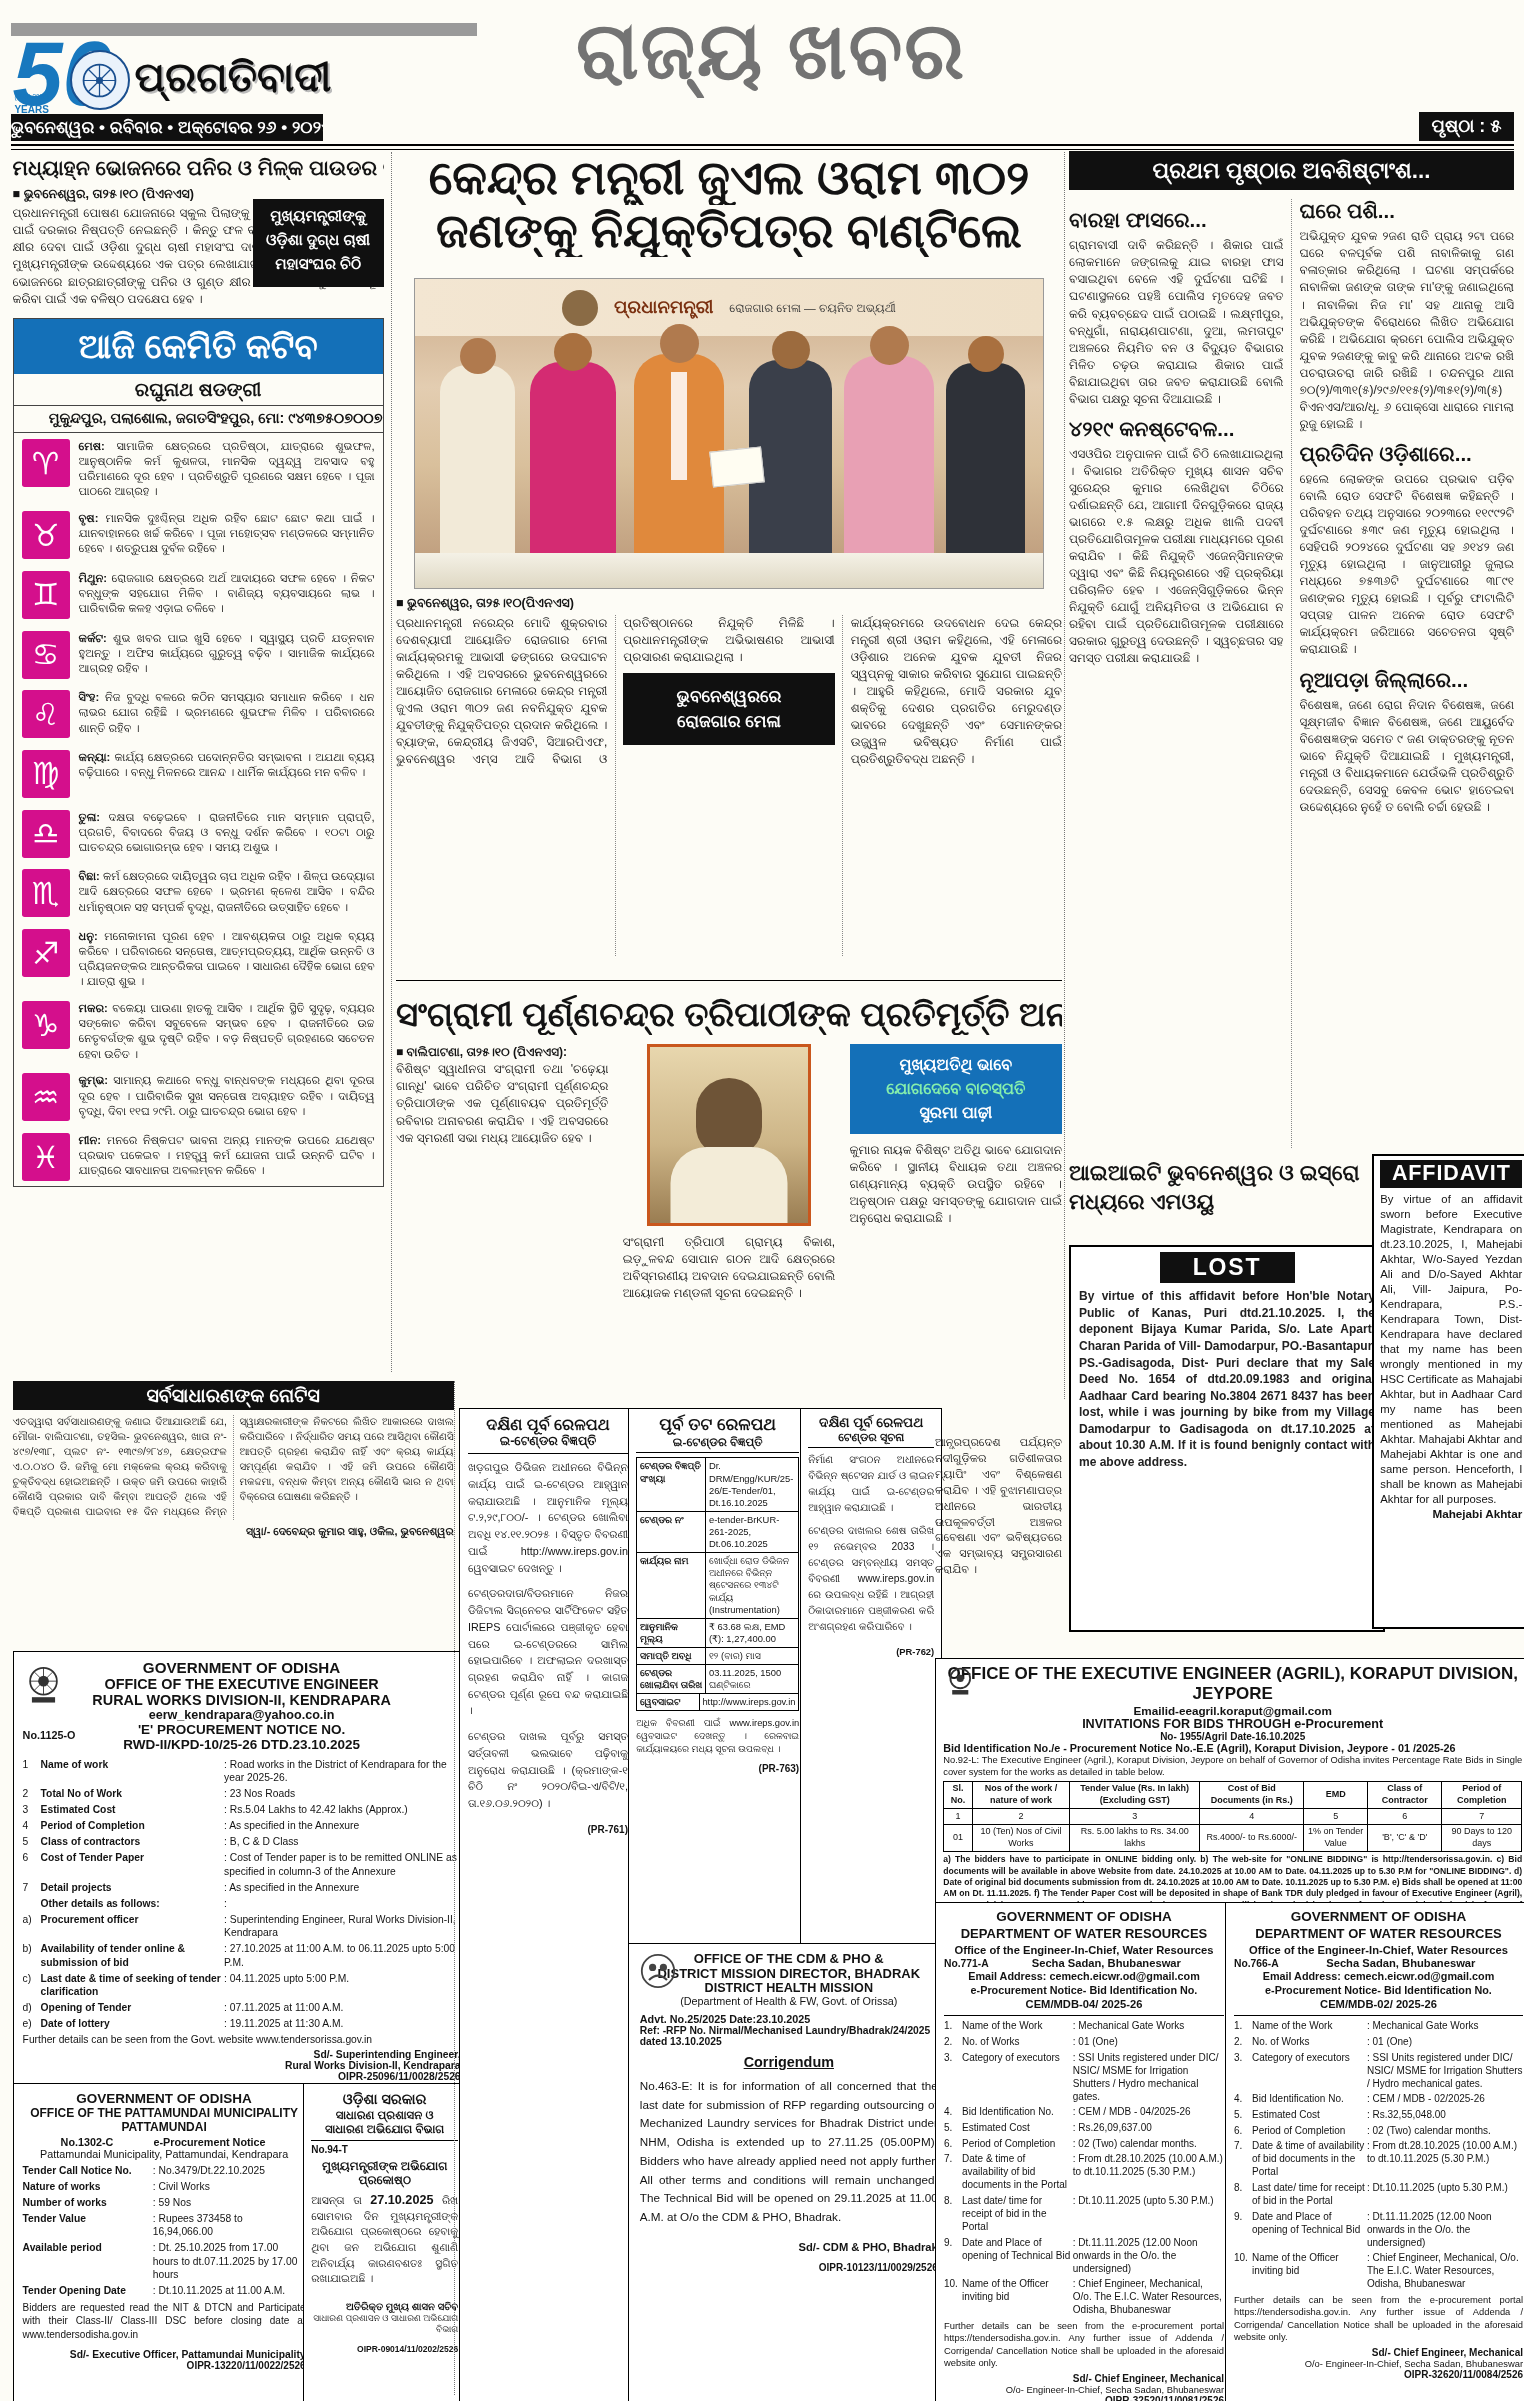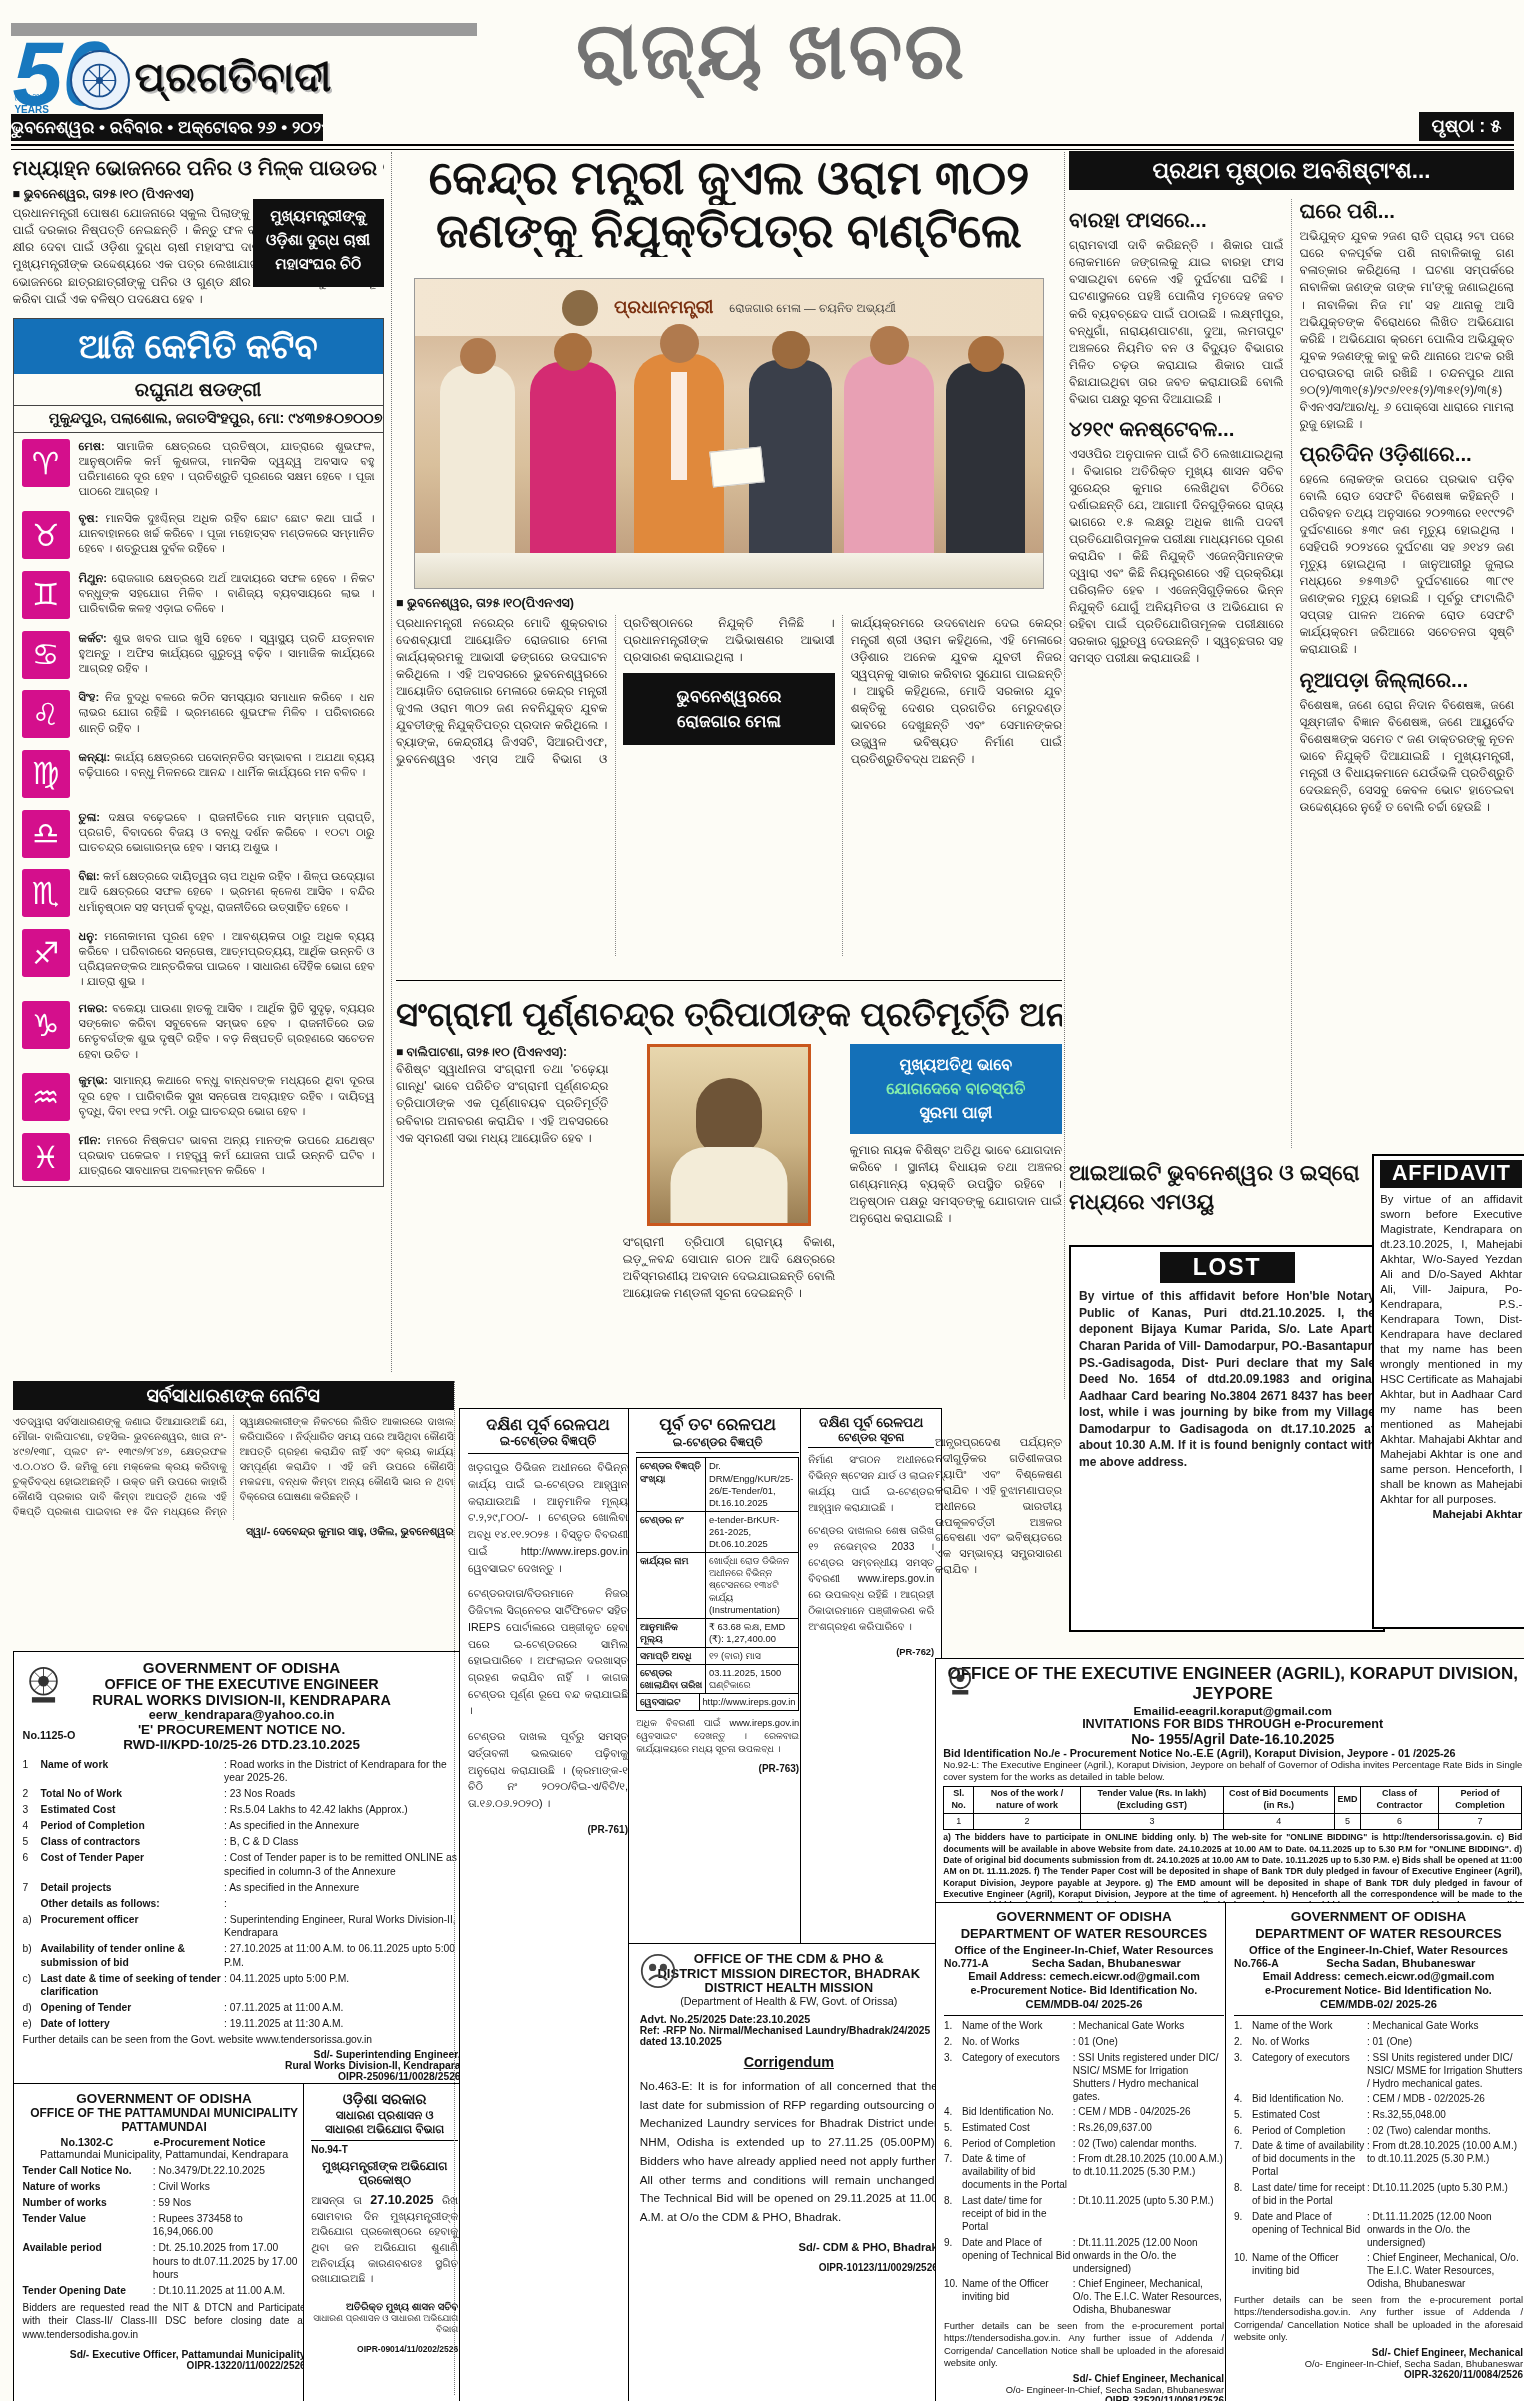--- a/index.html
+++ b/index.html
@@ -541,21 +541,21 @@
     <span class="abs" style="left:1.8px;top:1.8px;">
       <svg width="30.5" height="34" viewBox="0 0 34 38">
           <circle cx="17" cy="15" r="11" fill="none" stroke="#333" stroke-width="2"></circle>
           <circle cx="17" cy="15" r="4" fill="#333"></circle>
           <rect x="8" y="28" width="18" height="5" fill="#333"></rect>
         </svg>
     </span>
     <div class="c b" style="font-size:17px;">OFFICE OF THE EXECUTIVE ENGINEER (AGRIL), KORAPUT DIVISION, JEYPORE</div>
     <div class="c b" style="font-size:11.7px;">Emailid-eeagril.koraput@gmail.com</div>
     <div class="c b" style="font-size:12.6px;">INVITATIONS FOR BIDS THROUGH e-Procurement</div>
-    <div class="c b" style="font-size:14px;">No- 1955/Agril Date-16.10.2025</div>
+    <div class="c b" style="font-size:10px;">No- 1955/Agril Date-16.10.2025</div>
   </div>
   <div class="b" style="font-size:10.8px;">Bid Identification No./e - Procurement Notice No.-E.E (Agril), Koraput Division, Jeypore - 01 /2025-26</div>
   <div class="just" style="font-size:9.4px;line-height:1.3;">No.92-L: The Executive Engineer (Agril.), Koraput Division, Jeypore on behalf of Governor of Odisha invites Percentage Rate Bids in Single cover system for the works as detailed in table below.</div>
   <table style="margin-top:2.7px;">
     <thead>
         <tr>
           <th class="b">Sl. No.</th>
           <th class="b">Nos of the work / nature of work</th>
           <th class="b">Tender Value (Rs. In lakh) (Excluding GST)</th>
           <th class="b">Cost of Bid Documents (in Rs.)</th>
@@ -567,20 +567,29 @@
     <tbody>
       <tr>
           <td>1</td>
           <td>2</td>
           <td>3</td>
           <td>4</td>
           <td>5</td>
           <td>6</td>
           <td>7</td>
         </tr>
+      <tr>
+          <td>01</td>
+          <td>10 (Ten) Nos of Civil Works</td>
+          <td>Rs. 5.00 lakhs to Rs. 34.00 lakhs</td>
+          <td>Rs.4000/- to Rs.6000/-</td>
+          <td>1% on Tender Value</td>
+          <td>'B', 'C' &amp; 'D'</td>
+          <td>90 Days to 120 days</td>
+        </tr>
     </tbody>
   </table>
   <div class="just b" style="font-size:8.6px;line-height:1.32;margin-top:2.7px;">a) The bidders have to participate in ONLINE bidding only. b) The web-site for "ONLINE BIDDING" is http://tendersorissa.gov.in. c) Bid documents will be available in above Website from date. 24.10.2025 at 10.00 AM to Date. 04.11.2025 up to 5.30 P.M for "ONLINE BIDDING". d) Date of original bid documents submission from dt. 24.10.2025 at 10.00 AM to Date. 10.11.2025 up to 5.30 P.M. e) Bids shall be opened at 11:00 AM on Dt. 11.11.2025. f) The Tender Paper Cost will be deposited in shape of Bank TDR duly pledged in favour of Executive Engineer (Agril), Koraput Division, Jeypore payable at Jeypore. g) The EMD amount will be deposited in shape of Bank TDR duly pledged in favour of Executive Engineer (Agril), Koraput Division, Jeypore at the time of agreement. h) Henceforth all the correspondence will be made to the contractor / bidder through e-mail only (please quote your email with the tender paper. The bidder must possess matching class compatible Digital Signature Certificate (DSC). Further details and other terms and conditions can be seen from DTCN in the e- Procurement website www.tendersorissa.gov.in.</div>
   <div class="b" style="font-size:8.8px;">N.B: Subsequent corrigendum / addendum if required shall be available in the website as indicated above.</div>
   <div class="sig" style="font-size:9.4px;">Sd/- Er. Santosh Kumar Mishra, Executive Engineer (Agril), Koraput Division, Jeypore</div>
   <div class="oipr" style="font-size:9.4px;">OIPR-01472/11/0007/2526</div>
 </div>
 
 <div class="abs box" style="left:935px;top:1902px;width:280px;height:493px;padding:5.4px 8px;">
   <div class="whead" style="font-size:13.5px;">GOVERNMENT OF ODISHA</div>

